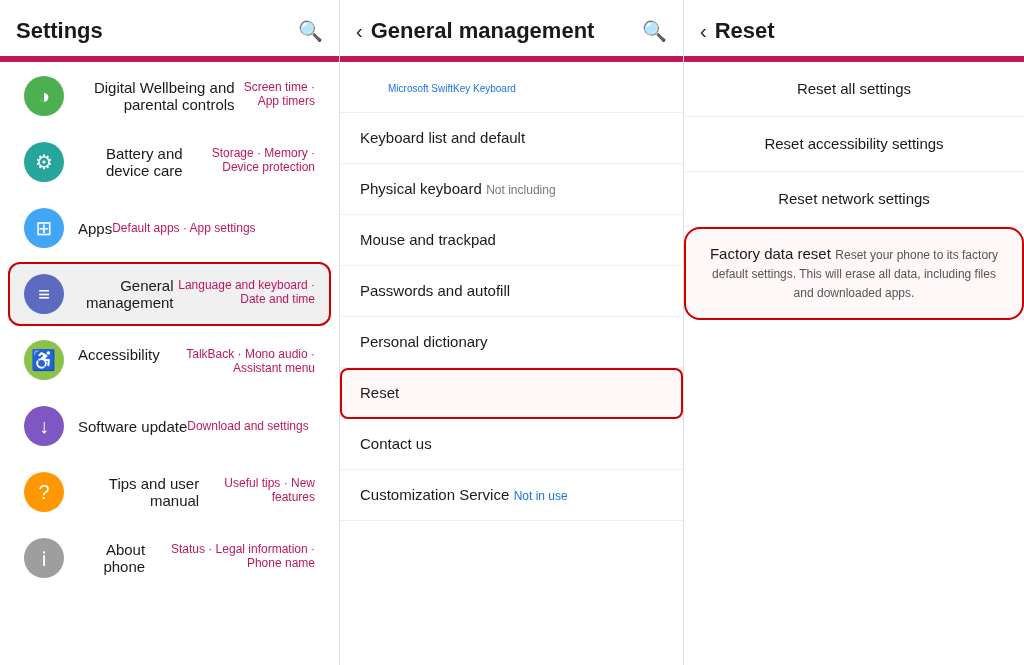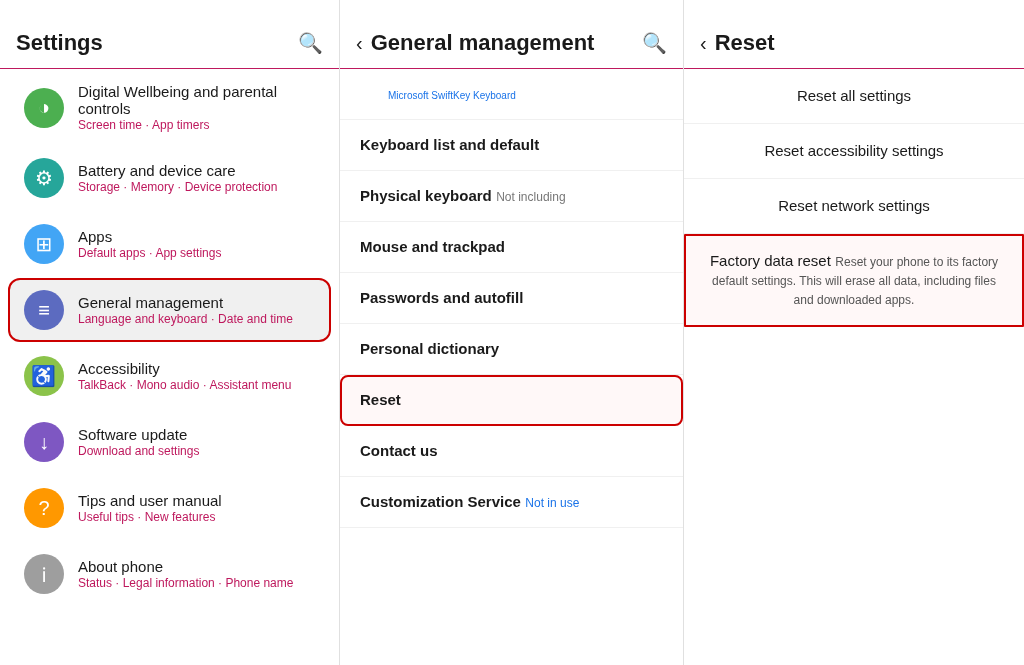--- a/index.html
+++ b/index.html
@@ -37,22 +37,22 @@
     
     .panel-right {
       width: 340px;
       flex-shrink: 0;
     }
 
     .panel-header {
       display: flex;
       align-items: center;
       justify-content: space-between;
-      padding: 30px 16px 12px 16px;
-      border-bottom: 1px solid #be185d;
+      padding: 18px 16px 12px 16px;
+      border-bottom: 6px solid #be185d;
       flex-shrink: 0;
     }
 
     .panel-header h1 {
       font-size: 22px;
       font-weight: 700;
       color: #1a1a1a;
     }
 
     .panel-header-with-back {
@@ -114,21 +114,22 @@
     .icon-teal { background: #26a69a; color: white; }
     .icon-blue { background: #42a5f5; color: white; }
     .icon-purple { background: #7e57c2; color: white; }
     .icon-indigo { background: #5c6bc0; color: white; }
     .icon-lime { background: #8bc34a; color: white; }
     .icon-orange { background: #ff9800; color: white; }
     .icon-gray { background: #9e9e9e; color: white; }
 
     .item-text-group {
       display: flex;
-      flex-direction: column;
+      flex-direction: row;
+      text-align: right;
     }
 
     .item-title {
       font-size: 15px;
       font-weight: 500;
       color: #1a1a1a;
     }
 
     .item-subtitle {
       font-size: 12px;
@@ -152,21 +153,21 @@
 
     .middle-item.active {
       background: #fff8f8;
       outline: 2px solid #cc0000;
       outline-offset: -2px;
       border-radius: 8px;
     }
 
     .middle-item .item-title {
       font-size: 15px;
-      font-weight: 700;
+      font-weight: 400;
       color: #1a1a1a;
     }
 
     .middle-item .item-subtitle {
       font-size: 12px;
       color: #777;
       margin-top: 2px;
     }
 
     .middle-item .item-link {
@@ -187,21 +188,21 @@
       padding: 18px 20px;
       cursor: pointer;
       border-bottom: 1px solid #f0f0f0;
       transition: background 0.1s;
     }
 
     .right-item.active {
       background: #fff8f8;
       outline: 2px solid #cc0000;
       outline-offset: -2px;
-      border-radius: 1px;
+      border-radius: 16px;
     }
 
     .right-item .item-title {
       font-size: 15px;
       font-weight: 400;
       color: #1a1a1a;
     }
 
     .right-item .item-subtitle {
       font-size: 12px;

